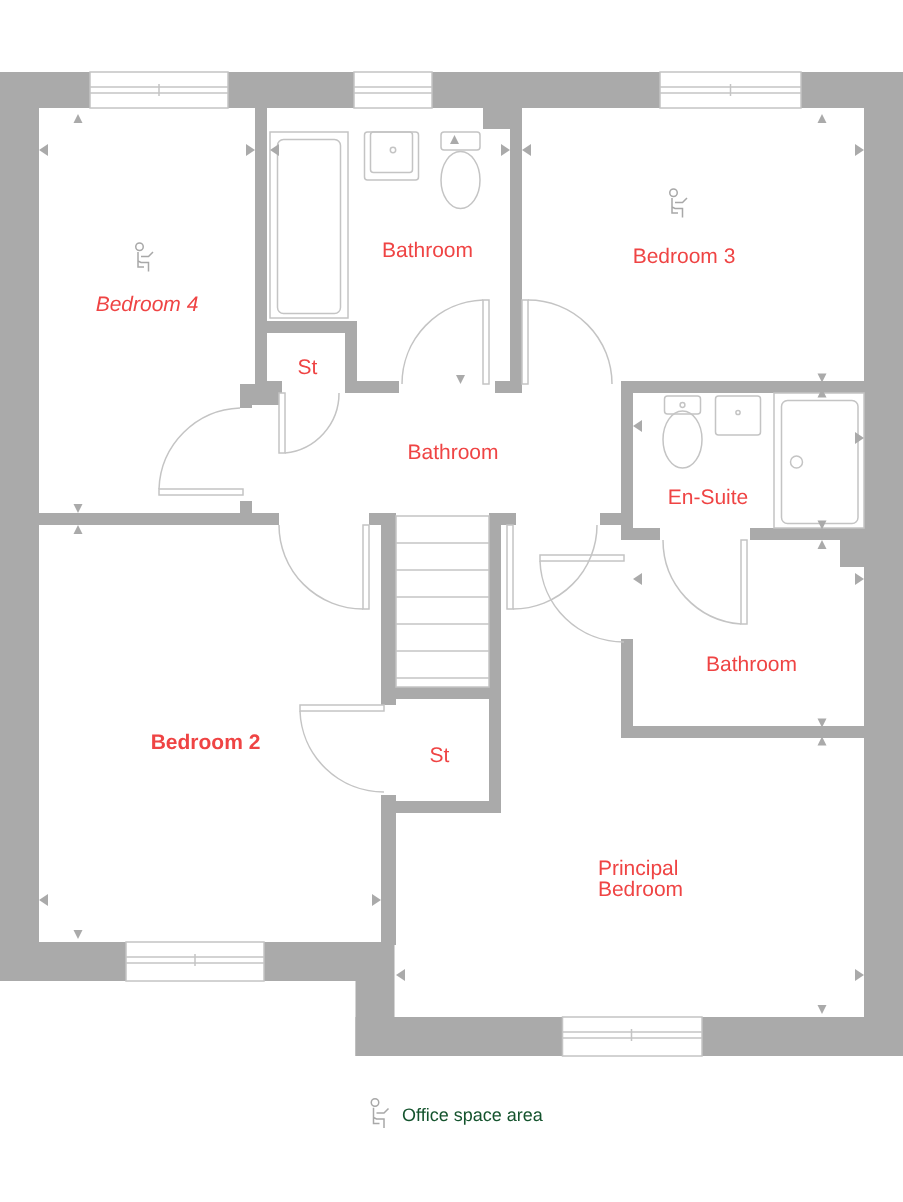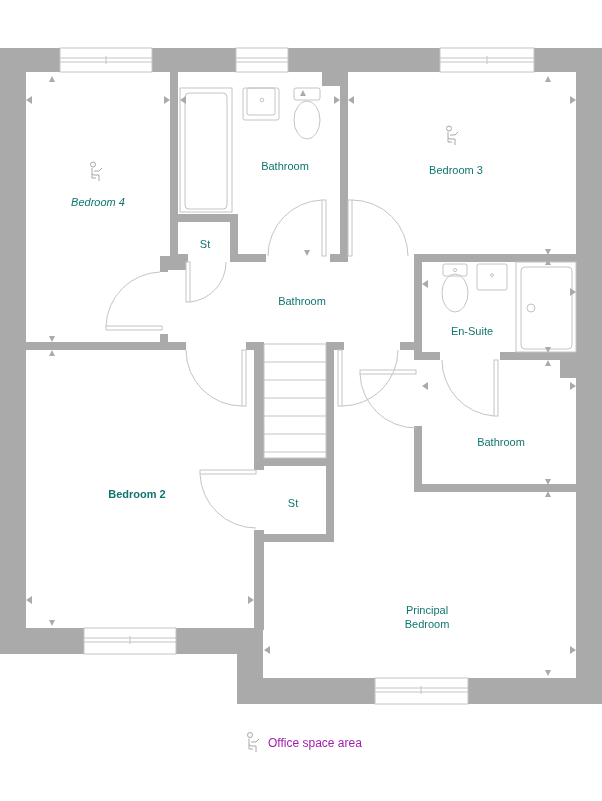--- a/index.html
+++ b/index.html
@@ -1,19 +1,19 @@
 <!DOCTYPE html>
 <html><head>
 <meta charset="utf-8">
 <style>
   html,body{margin:0;padding:0;background:#ffffff;}
   body{width:602px;height:801px;position:relative;overflow:hidden;font-family:"Liberation Sans",sans-serif;}
   #plan{position:absolute;left:0;top:0;}
-  .room-label{position:absolute;color:#0f766e;font-size:11px;text-align:center;line-height:14px;white-space:pre-line;transform:translateX(-50%);}
-  .legend{position:absolute;left:246px;top:732px;display:flex;align-items:center;gap:6px;color:#a21caf;font-size:12px;}
+  .room-label{position:absolute;color:#ef4444;font-size:14px;line-height:14px;white-space:pre-line;transform:translateX(-50%);}
+  .legend{position:absolute;left:246px;top:732px;display:flex;align-items:center;gap:6px;color:#14532d;font-size:12px;}
   .legend svg{display:block;}
 </style>
 </head>
 <body>
 
 <svg id="plan" width="602" height="801" viewBox="0 0 602 801" xmlns="http://www.w3.org/2000/svg">
   <g fill="#aaaaaa">
 
     <rect x="0" y="48" width="60" height="24"></rect>
     <rect x="152" y="48" width="84" height="24"></rect>
@@ -204,21 +204,21 @@
 
 <div class="room-label" style="left:98px;top:195px;font-style:italic;">Bedroom 4</div>
 <div class="room-label" style="left:285px;top:159px;">Bathroom</div>
 <div class="room-label" style="left:456px;top:163px;">Bedroom 3</div>
 <div class="room-label" style="left:205px;top:237px;">St</div>
 <div class="room-label" style="left:302px;top:294px;">Bathroom</div>
 <div class="room-label" style="left:472px;top:324px;">En-Suite</div>
 <div class="room-label" style="left:501px;top:435px;">Bathroom</div>
 <div class="room-label" style="left:137px;top:487px;font-weight:bold;">Bedroom 2</div>
 <div class="room-label" style="left:293px;top:496px;">St</div>
-<div class="room-label" style="left:427px;top:571px;margin-top:32px;">Principal
+<div class="room-label" style="left:427px;top:571px;">Principal
 Bedroom</div>
 
 <div class="legend">
   <svg width="16" height="22" viewBox="0 0 16 22">
     <g stroke="#a8a8a8" stroke-width="1" fill="none">
       <circle cx="4" cy="3" r="2.5"></circle>
       <path d="M3 6.5 L3 13 L5 14 L10 14 L10 20 M3 13 L3 17 L7 17 M5 10 L10 10 L13 7"></path>
     </g>
   </svg>
   <span>Office space area</span>

